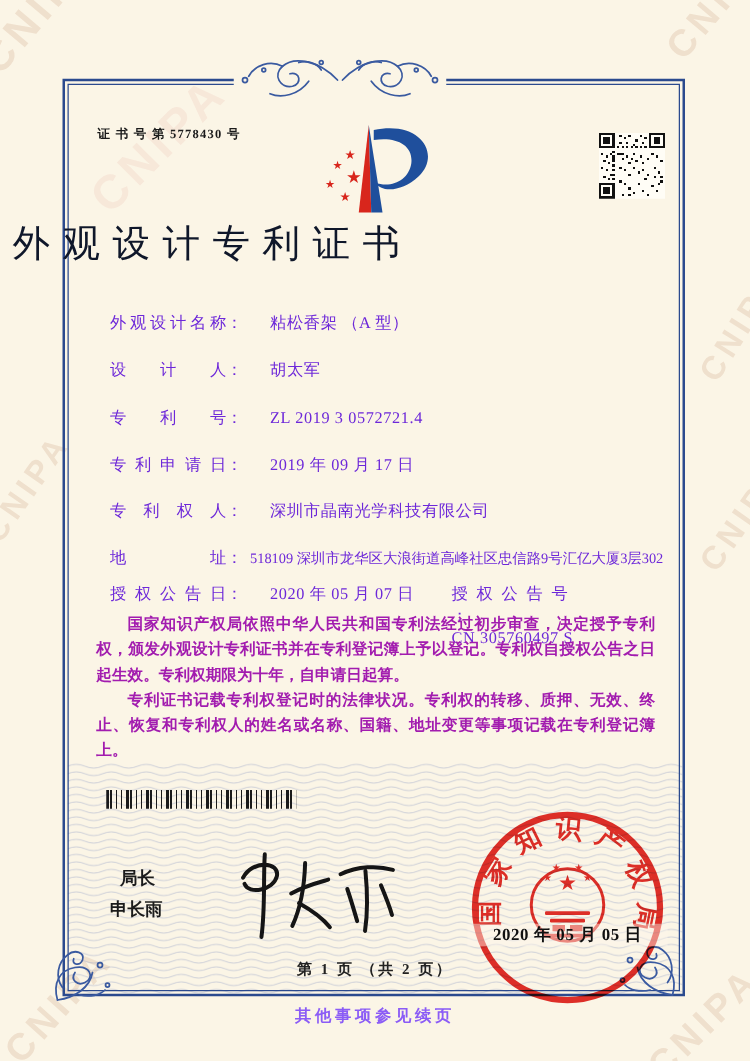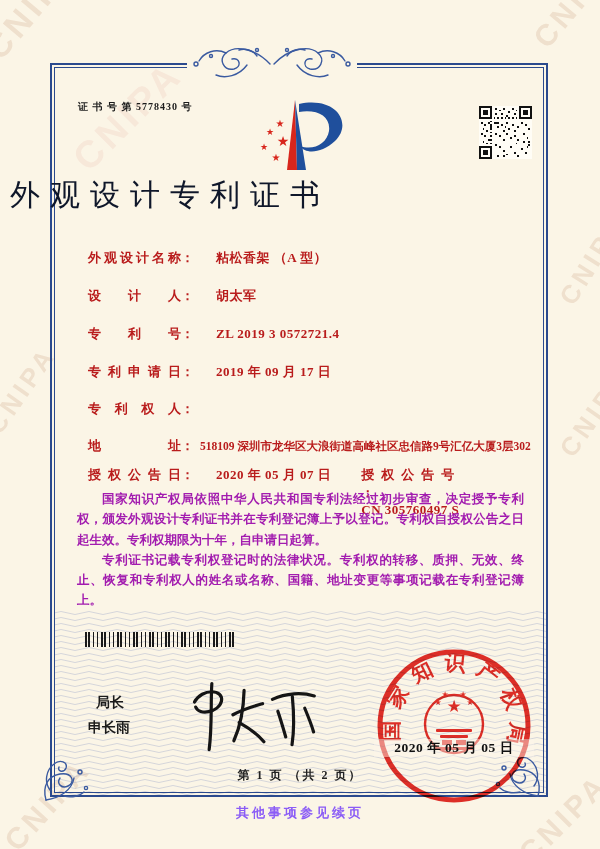--- a/index.html
+++ b/index.html
@@ -23,22 +23,22 @@
   .corner-fl{position:absolute;z-index:2;}
   
   .cert-no{position:absolute;left:78px;top:100px;font-size:10px;font-weight:bold;
            letter-spacing:1px;z-index:2;}
   .logo{position:absolute;left:253px;top:96px;width:96px;height:80px;z-index:2;}
   .qr{position:absolute;left:479px;top:106px;width:53px;height:53px;z-index:2;}
   .title{position:absolute;left:0;top:175px;width:100%;
          font-size:30px;font-weight:normal;letter-spacing:10px;text-indent:10px;
          color:#0f172a;z-index:2;}
   
-  .frow{position:absolute;left:88px;font-size:13px;font-weight:bold;
-        white-space:nowrap;z-index:2;display:flex;align-items:baseline;color:#b91c1c;}
+  .frow{position:absolute;left:88px;font-size:13px;font-weight:normal;
+        white-space:nowrap;z-index:2;display:flex;align-items:baseline;color:#6d28d9;}
   .flabel{display:inline-block;width:93px;text-align:justify;text-align-last:justify;}
   .fcolon{display:inline-block;}
   .fvalue{margin-left:22px;letter-spacing:0.5px;}
   .fvalue-addr{margin-left:6px;font-size:11.5px;letter-spacing:0;}
   .pair2{margin-left:8px;display:flex;align-items:baseline;flex-direction:column;}
   
   .paras{position:absolute;left:77px;top:489px;width:447px;font-size:12.5px;
          line-height:1.62;font-weight:bold;text-align:justify;z-index:2;color:#a21caf;}
   .paras p{margin:0;text-indent:2em;}
   
@@ -183,20 +183,21 @@
     <span class="fvalue">ZL 2019 3 0572721.4</span>
 </div>
 <div class="frow" style="top:363px">
   <span class="flabel">专利申请日</span>
     <span class="fcolon">：</span>
     <span class="fvalue">2019 年 09 月 17 日</span>
 </div>
 <div class="frow" style="top:400px">
   <span class="flabel">专利权人</span>
     <span class="fcolon">：</span>
+    <span class="fvalue">深圳市晶南光学科技有限公司</span>
 </div>
 <div class="frow" style="top:437px">
   <span class="flabel">地址</span>
     <span class="fcolon">：</span>
     <span class="fvalue-addr">518109 深圳市龙华区大浪街道高峰社区忠信路9号汇亿大厦3层302</span>
 </div>
 <div class="frow" style="top:466px">
   <span class="flabel">授权公告日</span>
     <span class="fcolon">：</span>
     <span class="fvalue">2020 年 05 月 07 日</span>

